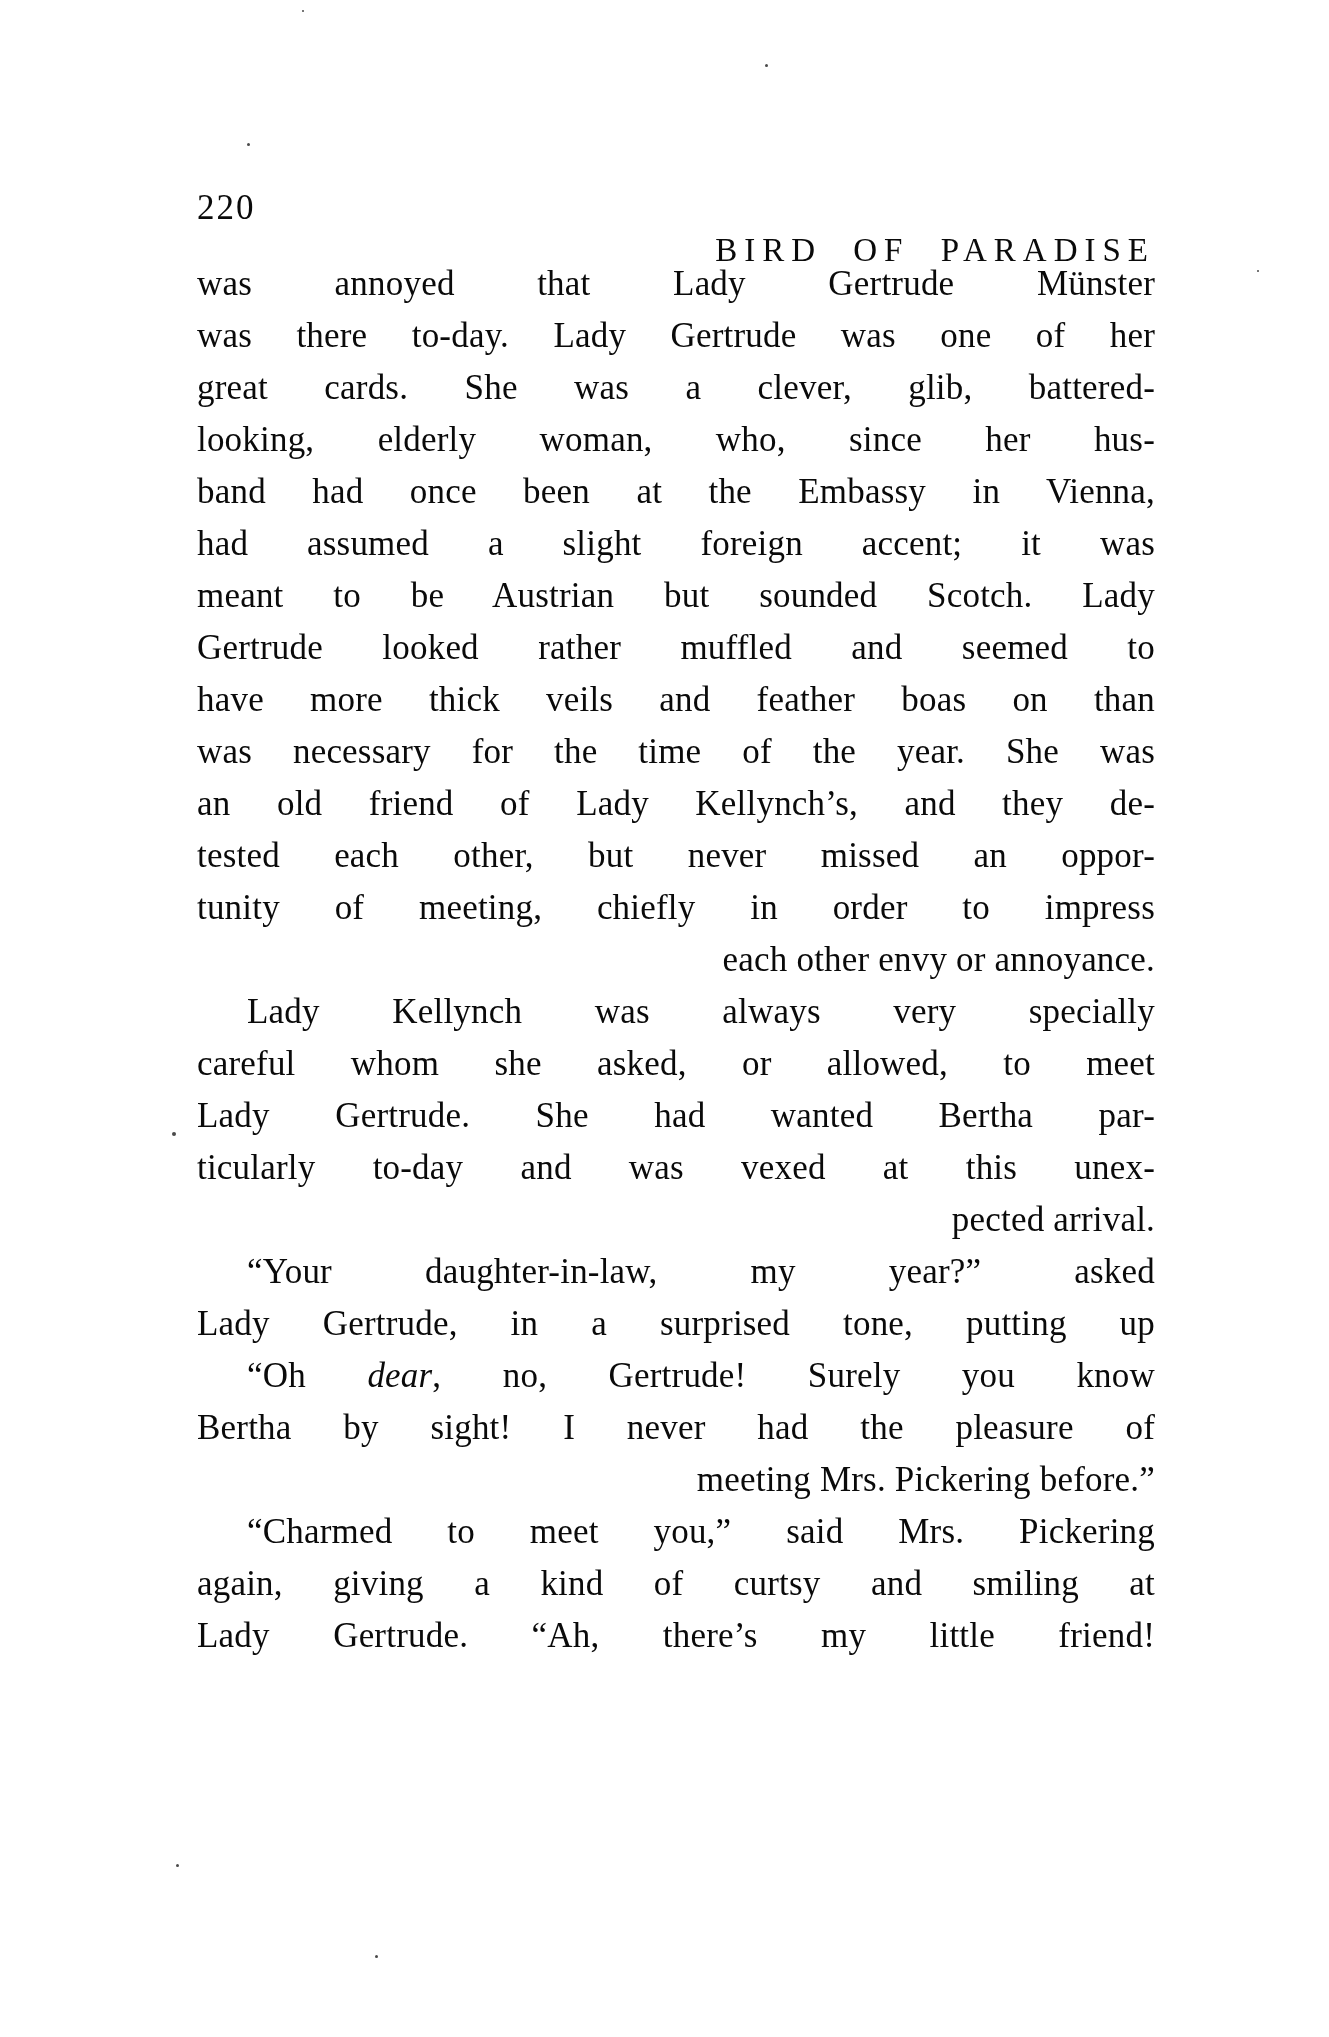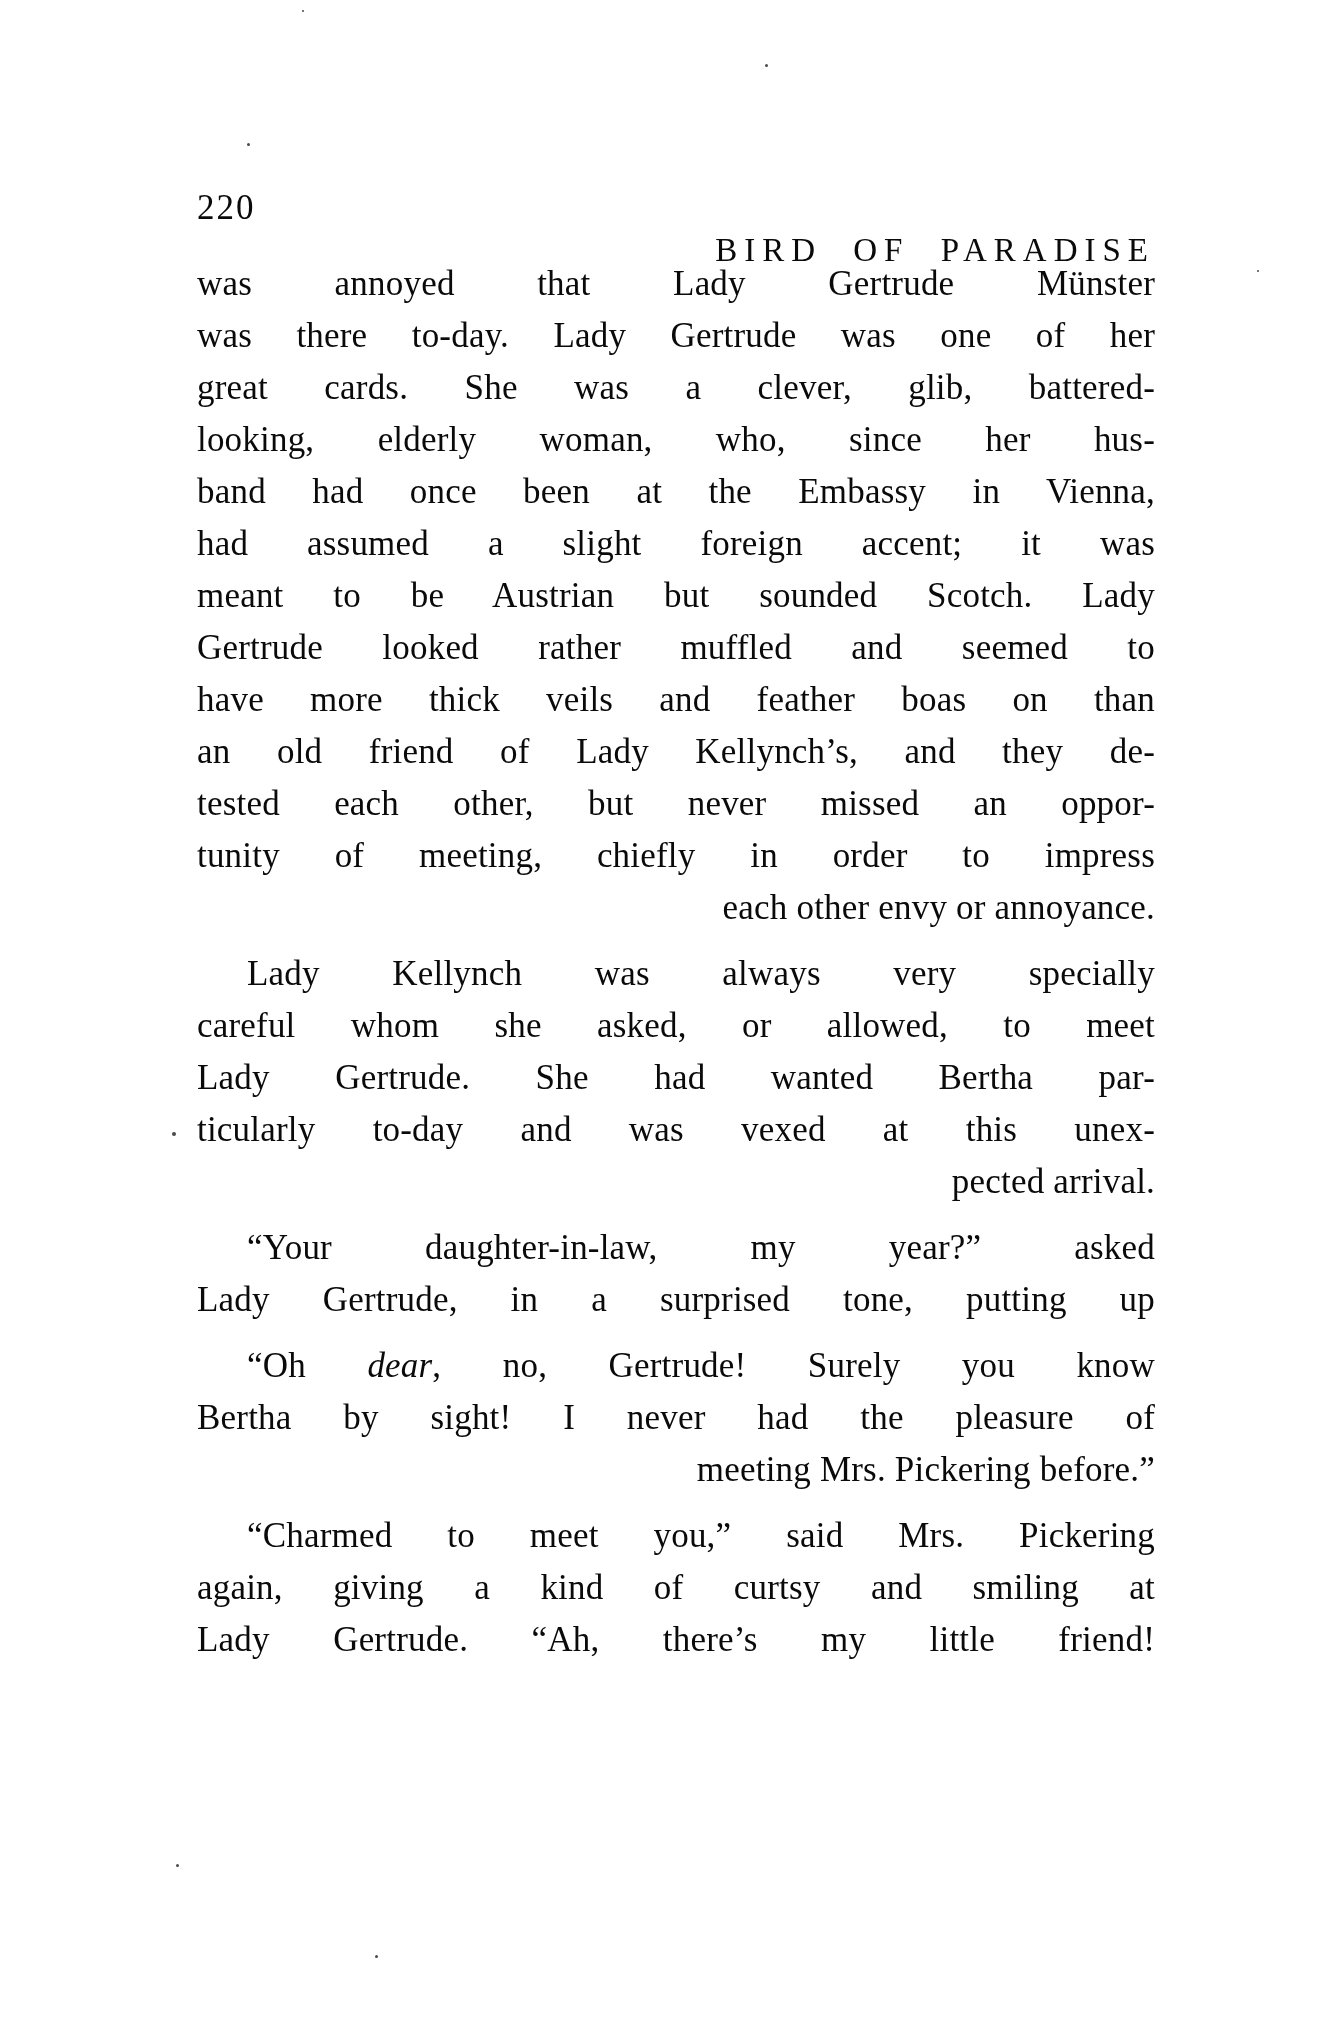--- a/index.html
+++ b/index.html
@@ -67,21 +67,20 @@
     text-align-last: justify;
     text-justify: inter-word;
     white-space: normal;
   }
   .line-left {
     text-align: right;
     text-align-last: auto;
   }
   .line-indent {
     padding-left: 50px;
-    margin-top: 14px;
   }
   .line em {
   }
   .speck {
     position: absolute;
     background: #4a4a4a;
     border-radius: 50%;
   }
 </style>
 </head>
@@ -96,20 +95,21 @@
       <div class="paragraph">
         <div class="line">was annoyed that Lady Gertrude Münster</div>
         <div class="line">was there to-day. Lady Gertrude was one of her</div>
         <div class="line">great cards. She was a clever, glib, battered-</div>
         <div class="line">looking, elderly woman, who, since her hus-</div>
         <div class="line">band had once been at the Embassy in Vienna,</div>
         <div class="line">had assumed a slight foreign accent; it was</div>
         <div class="line">meant to be Austrian but sounded Scotch. Lady</div>
         <div class="line">Gertrude looked rather muffled and seemed to</div>
         <div class="line">have more thick veils and feather boas on than</div>
+        <div class="line">was necessary for the time of the year. She was</div>
         <div class="line">an old friend of Lady Kellynch’s, and they de-</div>
         <div class="line">tested each other, but never missed an oppor-</div>
         <div class="line">tunity of meeting, chiefly in order to impress</div>
         <div class="line line-left">each other envy or annoyance.</div>
       </div>
       <div class="paragraph">
         <div class="line line-indent">Lady Kellynch was always very specially</div>
         <div class="line">careful whom she asked, or allowed, to meet</div>
         <div class="line">Lady Gertrude. She had wanted Bertha par-</div>
         <div class="line">ticularly to-day and was vexed at this unex-</div>

